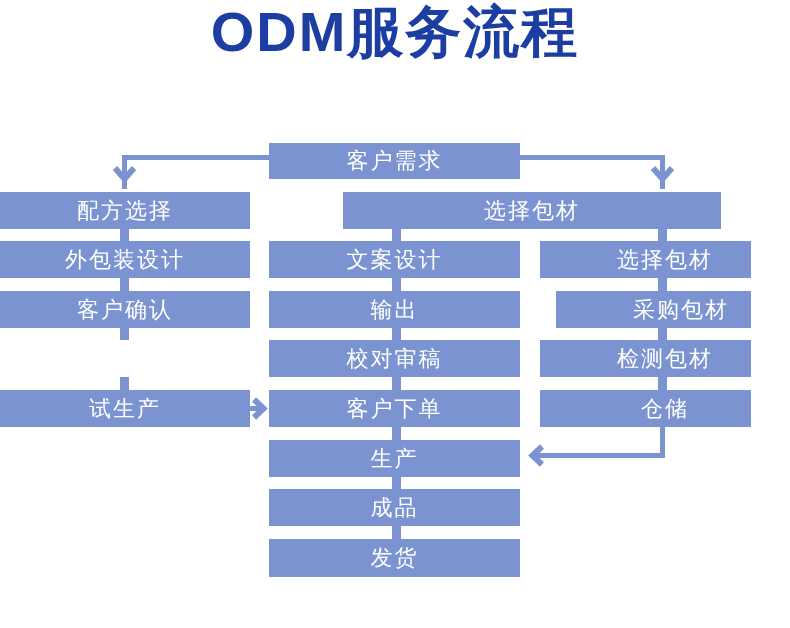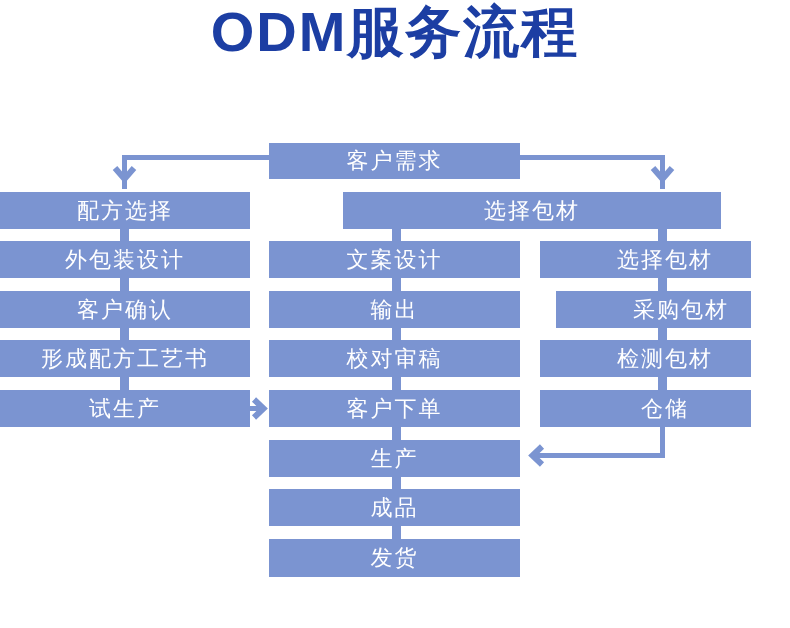--- a/index.html
+++ b/index.html
@@ -71,21 +71,20 @@
 
     <path class="stem" d="M662.5 427 V455.5 H534"></path>
     <path class="head" d="M542 446.5 L532.5 455.5 L542 464.5"></path>
   </svg>
 
   <div class="box" style="left:269px;top:143px;width:251px;height:36px">客户需求</div>
 
   <div class="box" style="left:0;top:192px;width:250px">配方选择</div>
   <div class="box" style="left:0;top:241px;width:250px">外包装设计</div>
   <div class="box" style="left:0;top:291px;width:250px">客户确认</div>
-  <div class="box" style="left:0;top:340px;width:250px">形成配方工艺书</div>
   <div class="box" style="left:0;top:390px;width:250px">试生产</div>
 
   <div class="box" style="left:343px;top:192px;width:378px">选择包材</div>
 
   <div class="box" style="left:269px;top:241px;width:251px">文案设计</div>
   <div class="box" style="left:269px;top:291px;width:251px">输出</div>
   <div class="box" style="left:269px;top:340px;width:251px">校对审稿</div>
   <div class="box" style="left:269px;top:390px;width:251px">客户下单</div>
 
   <div class="box" style="left:269px;top:440px;width:251px">生产</div>

